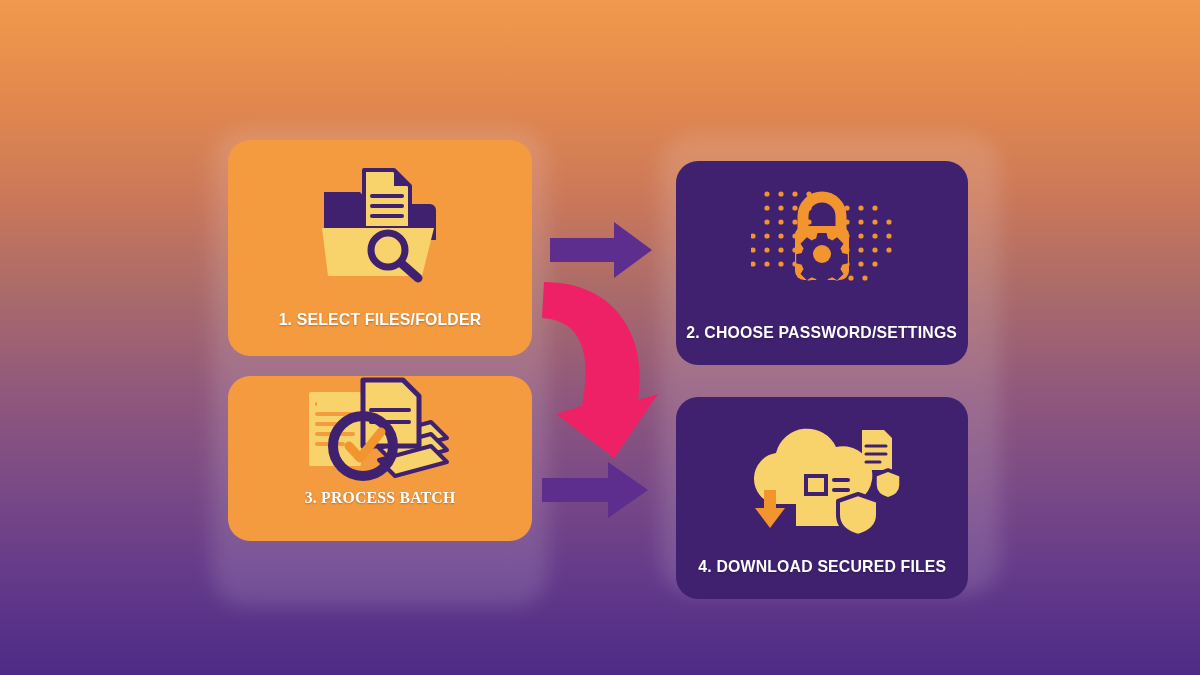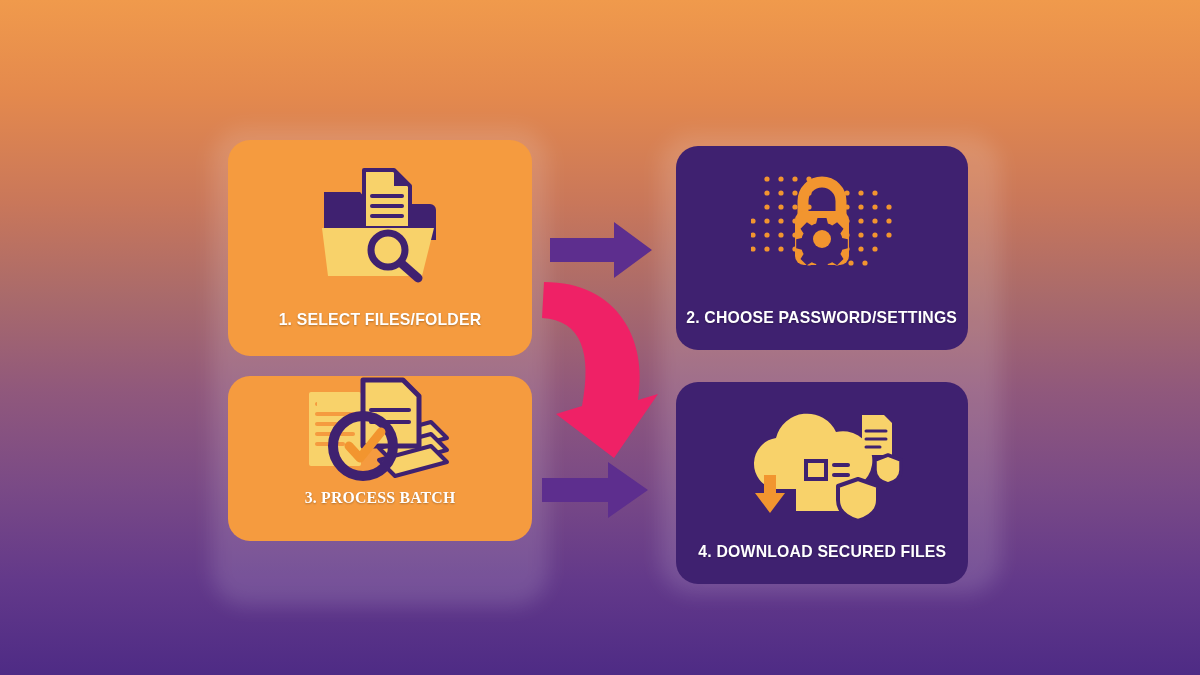--- a/index.html
+++ b/index.html
@@ -32,21 +32,21 @@
   
   .card{
     position:absolute;
     border-radius:22px;
     display:flex;
     flex-direction:column;
     align-items:center;
     justify-content:flex-start;
   }
   .card.orange{ background:#f59b3f; }
-  .card.purple{ background:#3f2170; }
+  .card.purple{ background:#3f2170;margin-top:15px; }
   .card .icon-wrap{
     flex:1 1 auto;
     display:flex; align-items:center; justify-content:center;
     width:100%;
   }
   .card .caption{
     color:#ffffff;
     font-weight:bold;
     font-size:17px;
     letter-spacing:0.2px;

